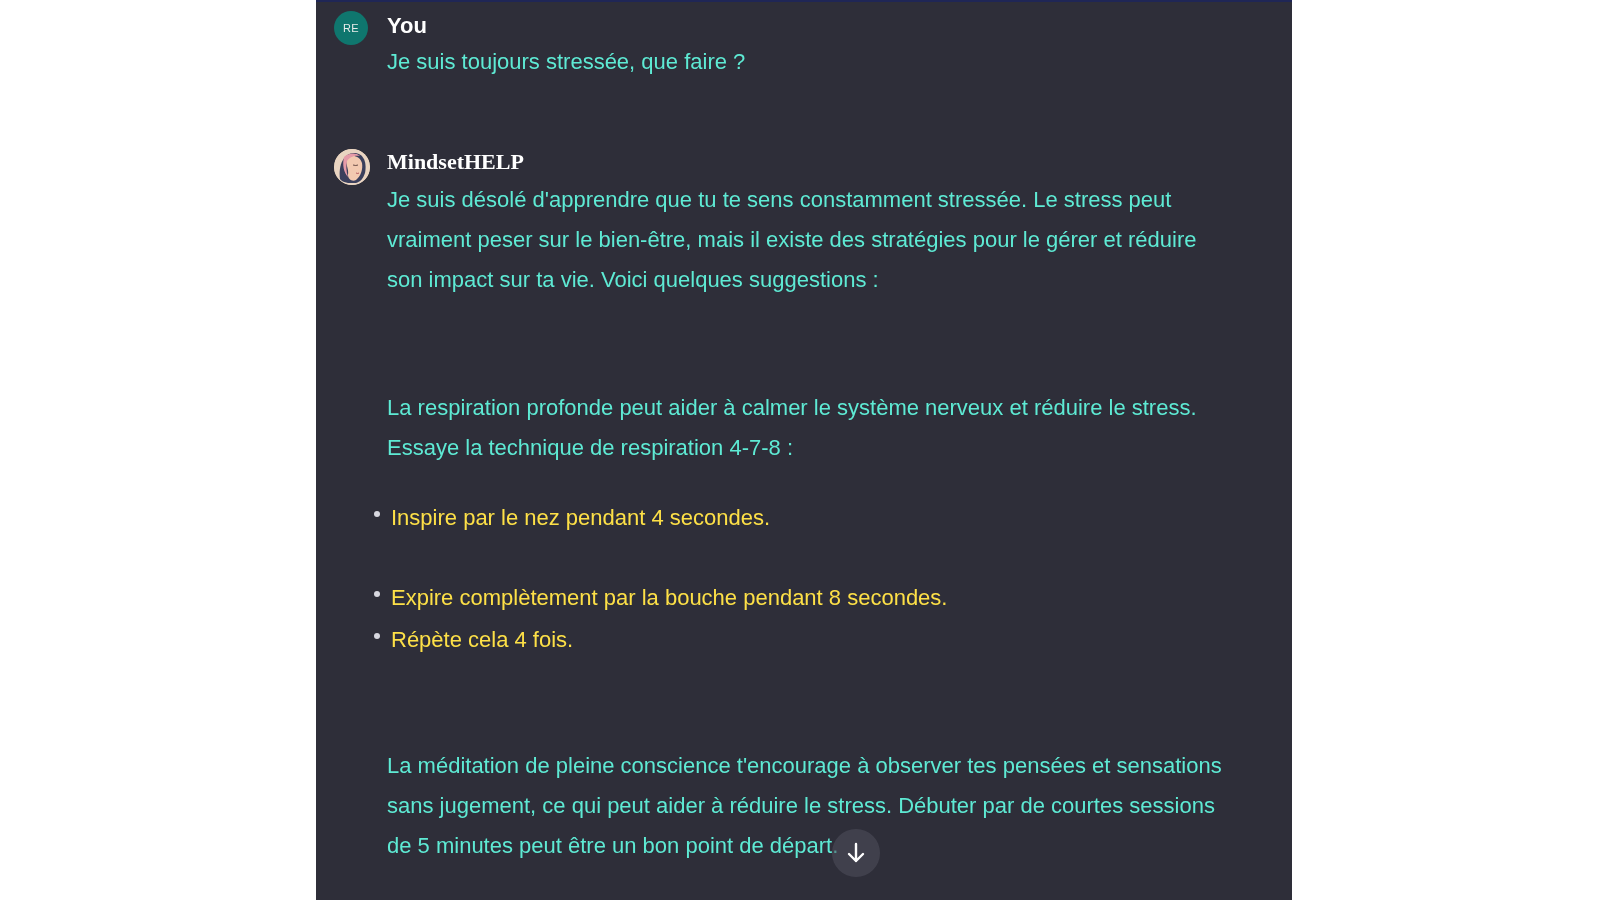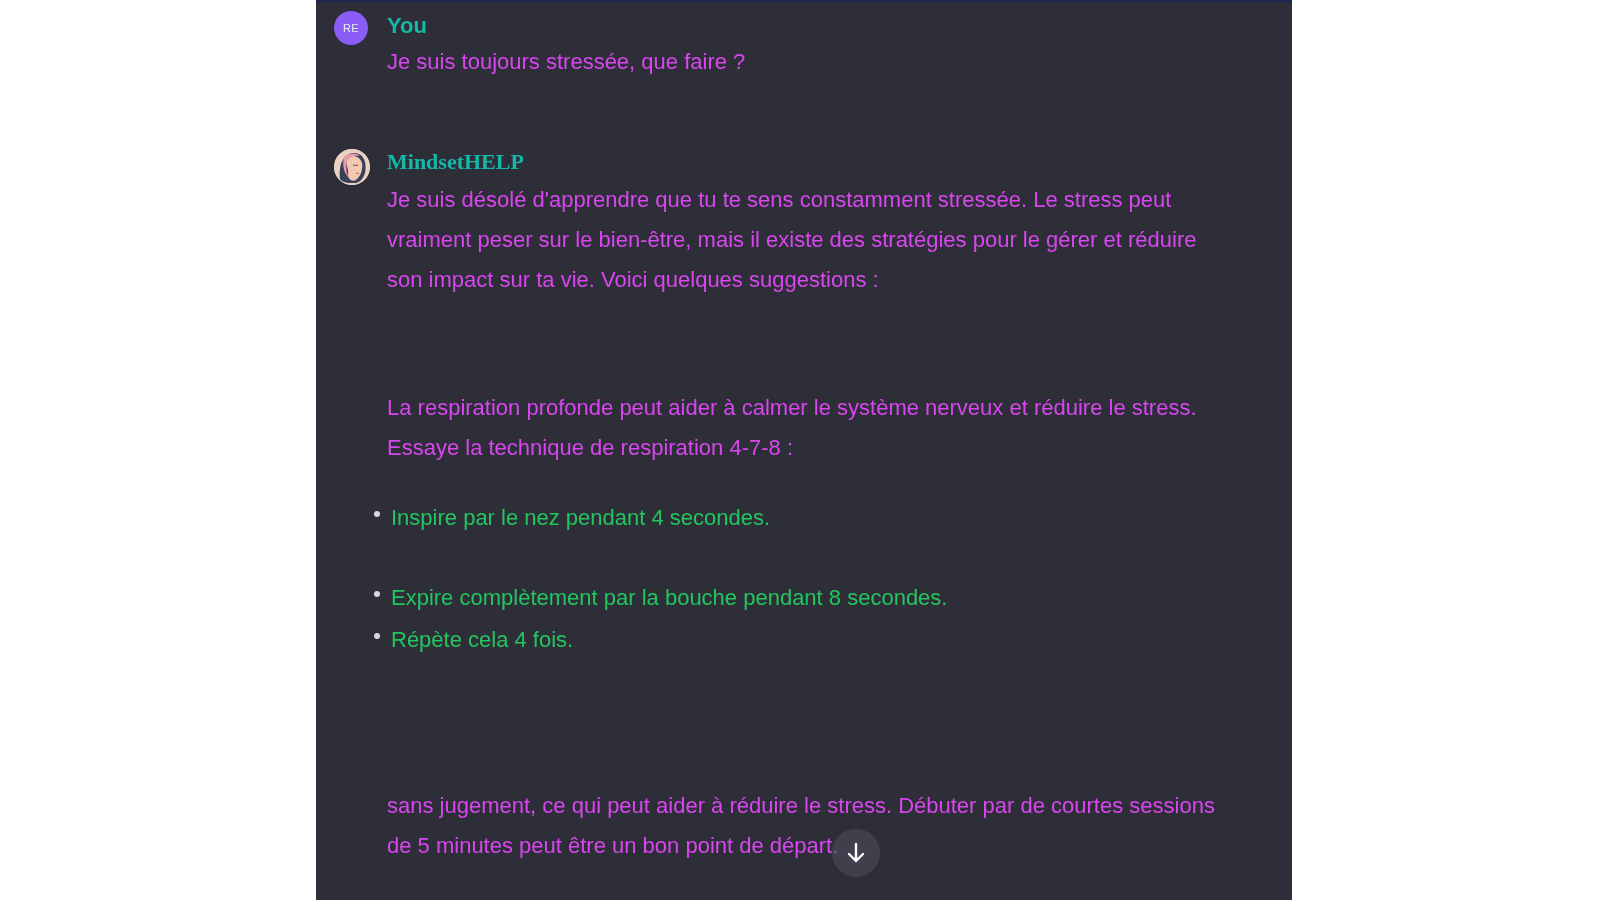--- a/index.html
+++ b/index.html
@@ -22,64 +22,64 @@
       box-sizing: border-box;
       overflow: hidden;
     }
     .avatar-user {
       position: absolute;
       left: 18px;
       top: 9px;
       width: 34px;
       height: 34px;
       border-radius: 50%;
-      background: #8b5cf6;
+      background: #0f766e;
       color: #e8ecea;
       font-size: 11px;
       display: flex;
       align-items: center;
       justify-content: center;
       letter-spacing: 0.3px;
     }
     .avatar-bot {
       position: absolute;
       left: 18px;
       top: 147px;
       width: 36px;
       height: 36px;
       border-radius: 50%;
       overflow: hidden;
       background: #e6d2c0;
     }
     .author {
       position: absolute;
       left: 71px;
-      color: #14b8a6;
+      color: #ffffff;
       font-weight: bold;
       font-size: 22px;
     }
     .text {
       position: absolute;
       left: 71px;
-      color: #d946ef;
+      color: #5eead4;
       font-size: 22px;
       white-space: nowrap;
     }
     .heading {
       position: absolute;
       left: 71px;
       color: #ffffff;
       font-weight: bold;
       font-size: 27px;
       white-space: nowrap;
     }
     .bullet {
       position: absolute;
       left: 58px;
-      color: #22c55e;
+      color: #fde047;
       font-size: 22px;
       white-space: nowrap;
     }
     .bullet .dot {
       display: inline-block;
       width: 6px;
       height: 6px;
       border-radius: 50%;
       background: #d8d8e0;
       vertical-align: top;
@@ -133,20 +133,21 @@
   <div class="bullet" style="top:503px;">
     <span class="dot"></span><span>Inspire par le nez pendant 4 secondes.</span>
   </div>
   <div class="bullet" style="top:583px;">
     <span class="dot"></span><span>Expire complètement par la bouche pendant 8 secondes.</span>
   </div>
   <div class="bullet" style="top:625px;">
     <span class="dot"></span><span>Répète cela 4 fois.</span>
   </div>
 
+  <div class="text" style="top:751px;">La méditation de pleine conscience t'encourage à observer tes pensées et sensations</div>
   <div class="text" style="top:791px;">sans jugement, ce qui peut aider à réduire le stress. Débuter par de courtes sessions</div>
   <div class="text" style="top:831px;">de 5 minutes peut être un bon point de départ.</div>
 
   <div class="scroll-btn">
     <svg width="20" height="22" viewBox="0 0 20 22">
       <path d="M10 2 L10 19 M3 12 L10 19 L17 12" stroke="#ffffff" stroke-width="2.4" fill="none" stroke-linecap="round" stroke-linejoin="round"></path>
     </svg>
   </div>
 
 </div>

